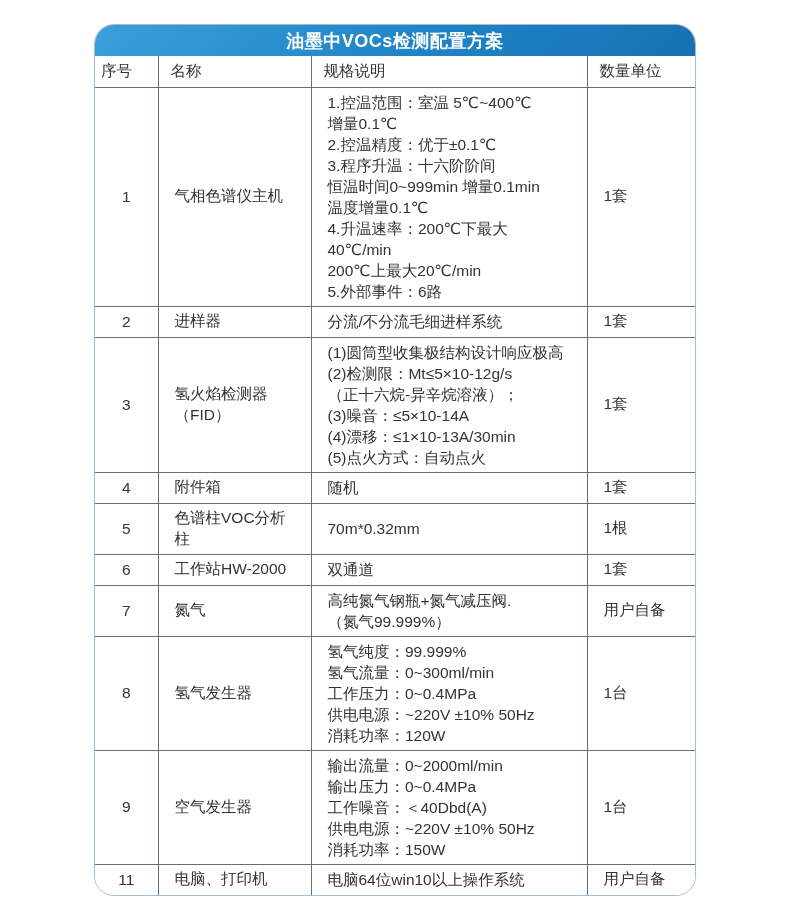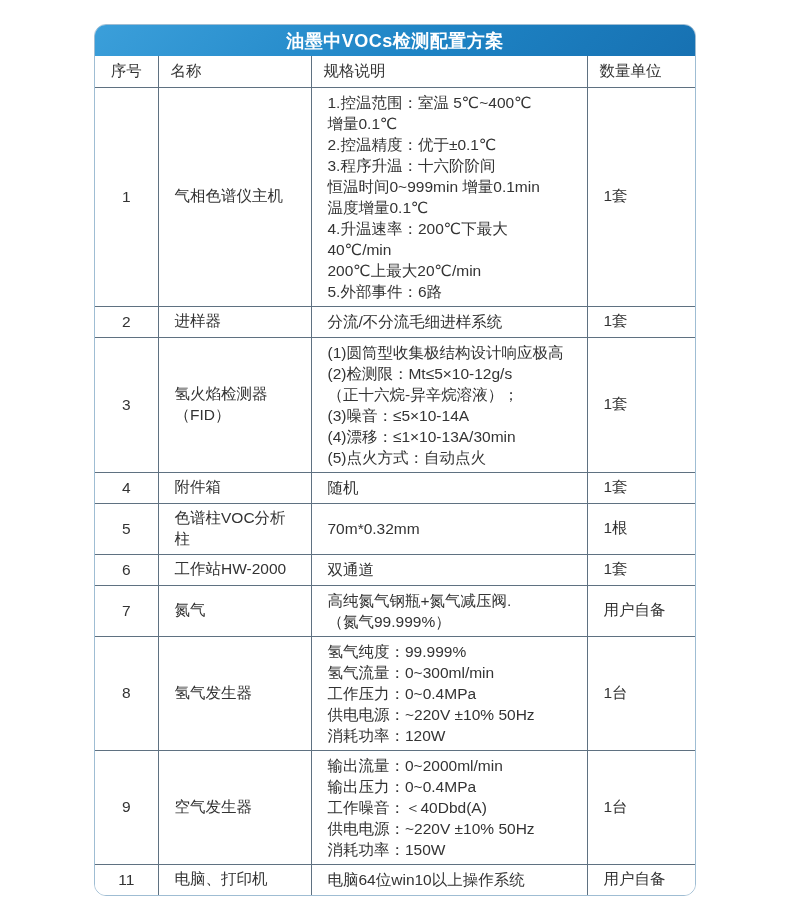--- a/index.html
+++ b/index.html
@@ -14,21 +14,21 @@
     height: 900px;
     background: #ffffff;
     overflow: hidden;
   }
   .table-wrap {
     position: absolute;
     left: 94px;
     top: 24px;
     width: 602px;
     border: 1px solid #9fbdd3;
-    border-radius: 12px;
+    border-radius: 20px;
     overflow: hidden;
     background: #ffffff;
     box-sizing: border-box;
   }
   .banner {
     height: 31px;
     background: linear-gradient(135deg, #3b9fda 0%, #1e84c5 55%, #1771b2 100%);
     display: flex;
     align-items: center;
     justify-content: center;
@@ -61,21 +61,21 @@
   }
   .spec-table th:last-child,
   .spec-table td:last-child { border-right: none; }
   .spec-table tr:last-child td { border-bottom: none; }
 
   .spec-table th {
     height: 31px;
     text-align: left;
     padding: 2px 6px 2px 12px;
   }
-  .spec-table th.c-no { text-align: center; padding-left: 6px; }
+  .spec-table th.c-no { text-align: left; padding-left: 6px; }
 
   .cell-no  { text-align: center; }
   .cell-name { text-align: left; padding-left: 12px; margin-top: 29px; }
   .cell-spec {
     text-align: left;
     padding-left: 8px;
     white-space: pre-wrap;
     line-height: 21px;
   }
   .cell-qty { text-align: left; padding-left: 12px; }

